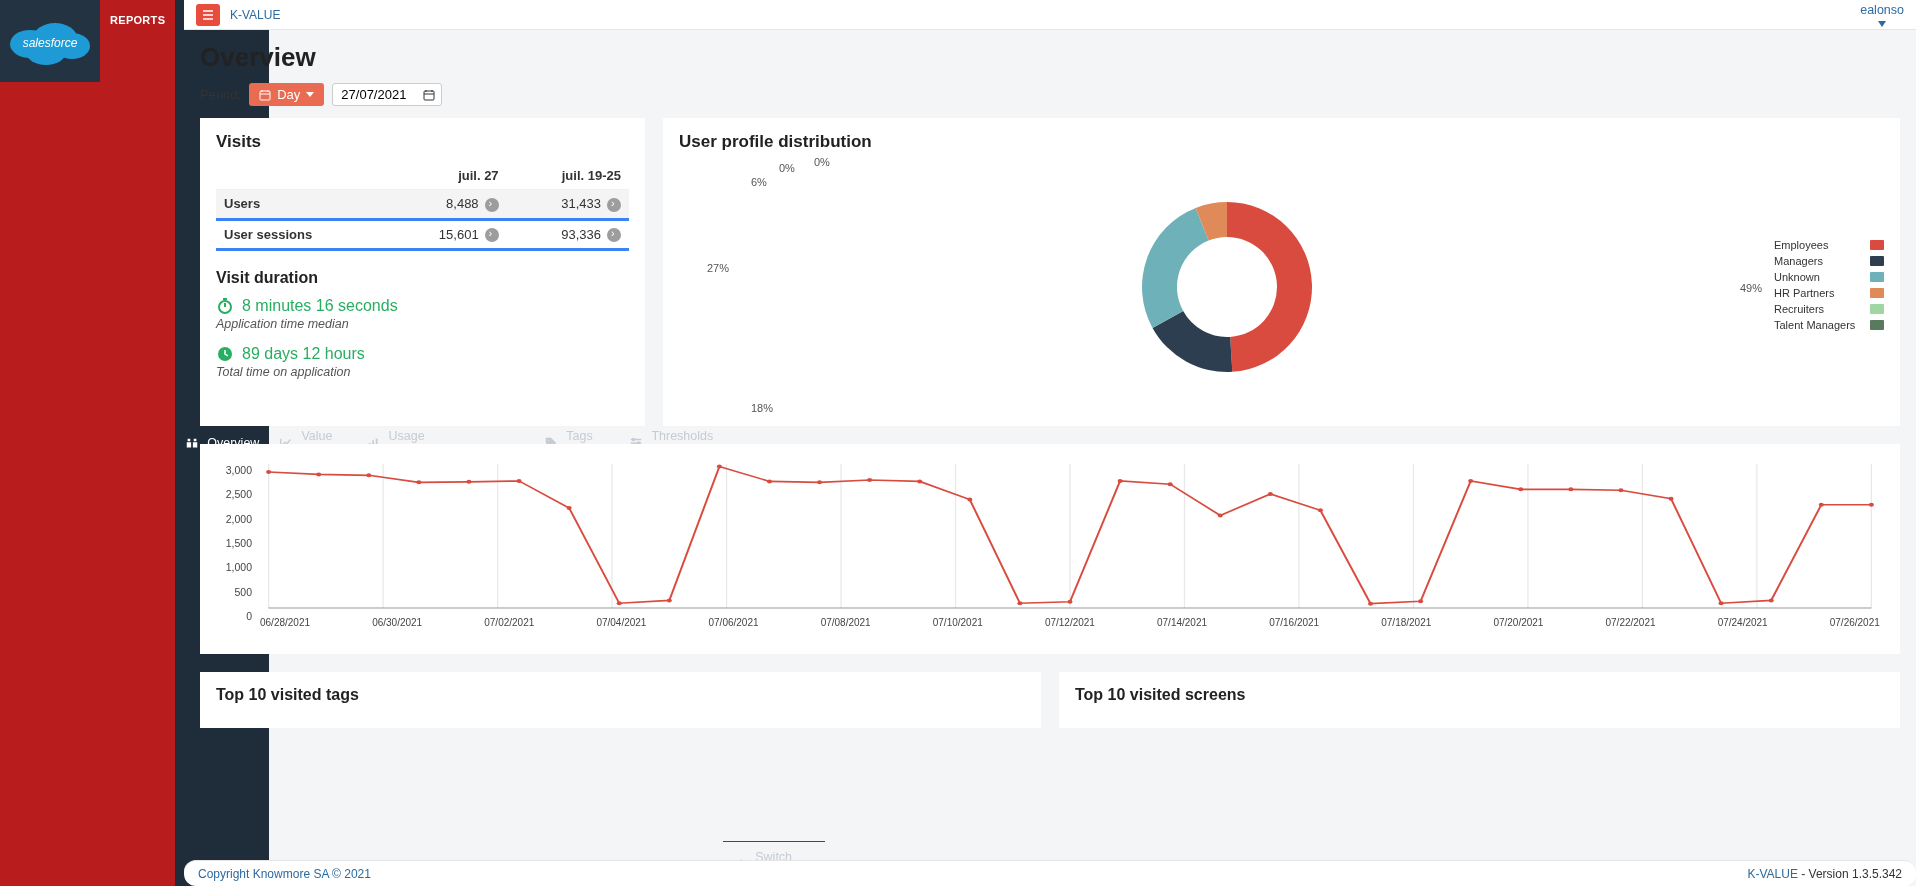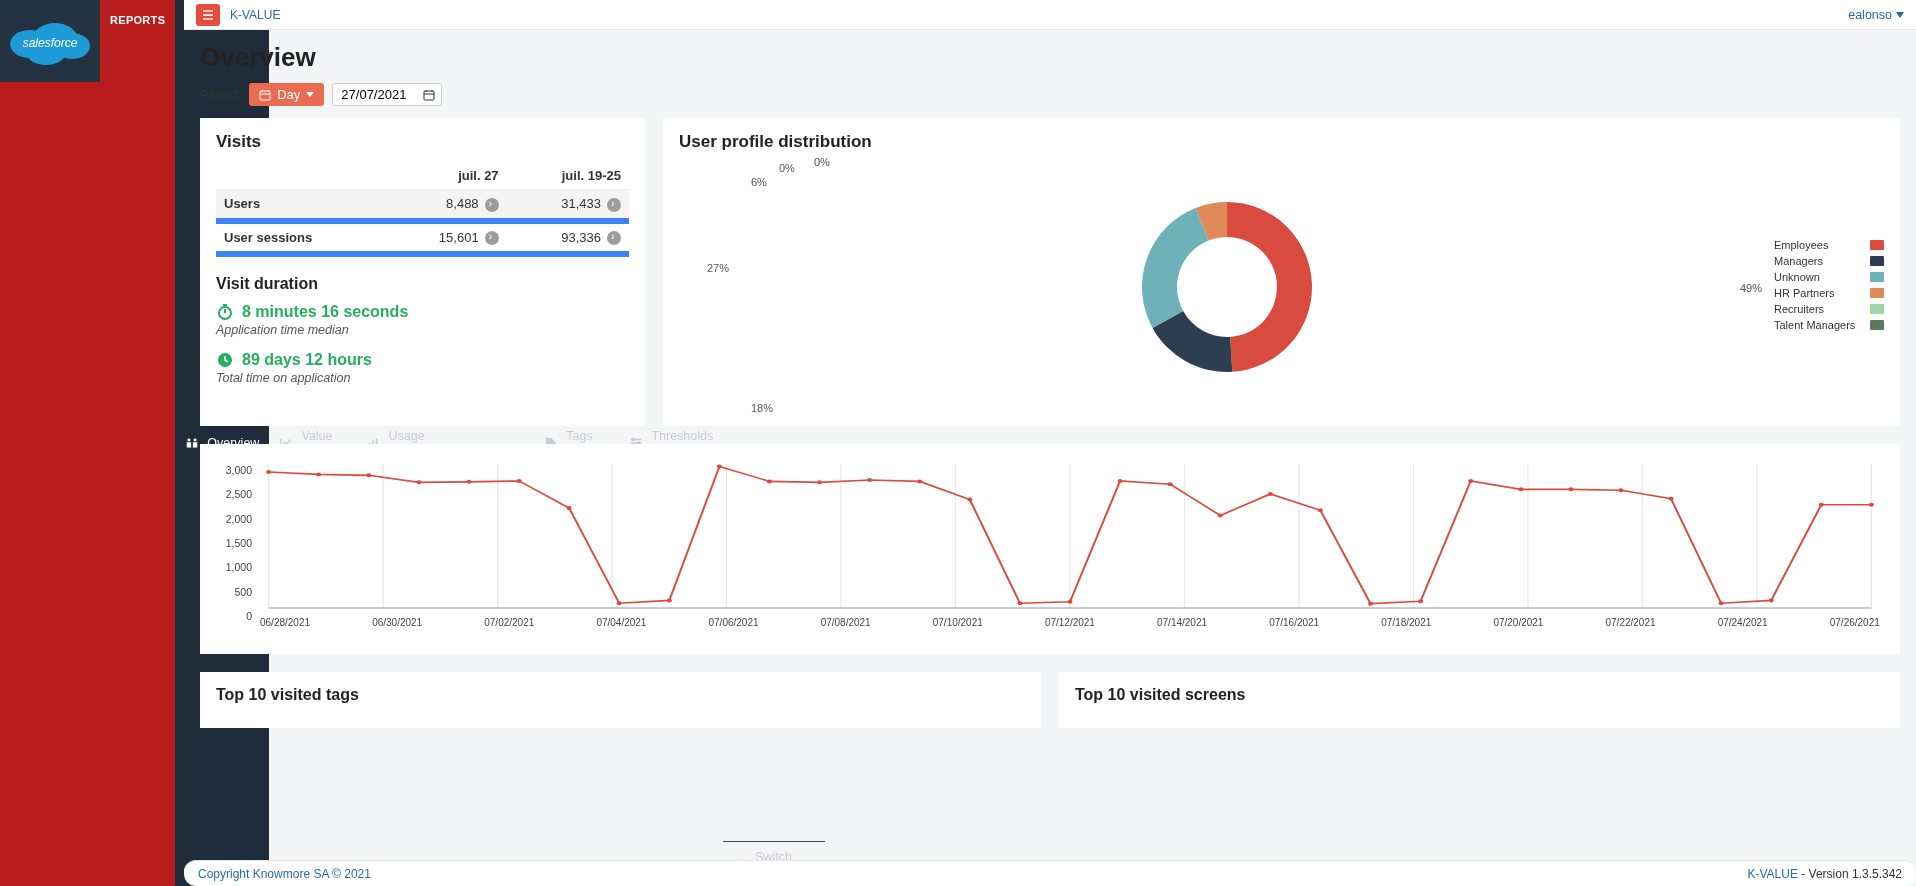--- a/index.html
+++ b/index.html
@@ -17,49 +17,49 @@
   .nav-icon { width: 14px; height: 14px; flex-shrink: 0; }
   .sidebar-bottom { margin-top: auto; border-top: 1px solid #3a4d60; }
 
   
   .main { flex: 1; display: flex; flex-direction: column; min-width: 0; }
 
   .topbar { height: 30px; background: #fff; display: flex; align-items: center; padding: 0 12px; border-bottom: 1px solid #e5e5e5; }
   .hamburger { width: 24px; height: 22px; background: #e74c3c; border-radius: 3px; display: flex; align-items: center; justify-content: center; margin-right: 10px; cursor: pointer; }
   .hamburger-icon { width: 12px; height: 10px; }
   .brand-link { color: #2c6aa0; font-size: 12px; }
-  .user-menu { margin-left: auto; color: #2c6aa0; font-size: 12.5px; display: flex; align-items: center; gap: 4px; cursor: pointer; }
+  .user-menu { margin-left: auto; color: #2c6aa0; font-size: 12.5px; display: flex; align-items: center; gap: 4px; cursor: pointer; flex-direction: column; }
 
   .content { flex: 1; overflow: auto; padding: 0 16px 8px; position: relative; }
   .content::-webkit-scrollbar { width: 14px; }
   .content::-webkit-scrollbar-thumb { background: #c1c1c1; }
 
   h1.page-title { font-size: 26px; font-weight: 600; margin: 12px 0 10px; color: #222; }
 
   .period-row { display: flex; align-items: center; gap: 8px; margin-bottom: 12px; font-size: 13px; }
   .btn-day { background: #e86b52; color: #fff; border: none; padding: 4px 10px; border-radius: 3px; display: inline-flex; align-items: center; gap: 6px; cursor: pointer; font-size: 13px; }
   .date-input { border: 1px solid #ccc; border-radius: 3px; padding: 3px 26px 3px 8px; font-size: 13px; width: 110px; position: relative; background: #fff; }
   .date-wrap { position: relative; display: inline-block; }
   .date-icon { position: absolute; right: 6px; top: 50%; transform: translateY(-50%); pointer-events: none; }
 
   .grid-top { display: grid; grid-template-columns: 445px 1fr; gap: 18px; }
   .card { background: #fff; padding: 14px 16px; }
   .card-title { font-size: 17px; font-weight: 600; margin-bottom: 10px; color: #222; }
 
   .visits-table { width: 100%; border-collapse: collapse; font-size: 13px; }
   .visits-table th { text-align: right; font-weight: 700; padding: 6px 8px; border-bottom: 1px solid #eee; }
   .visits-table th:first-child { text-align: left; }
-  .visits-table td { padding: 6px 8px; border-bottom: 6px solid #3b82f6; margin-left: 16px; }
+  .visits-table td { padding: 6px 8px; border-bottom: 3px solid #3b82f6; margin-left: 16px; }
   .visits-table td.num { text-align: right; white-space: nowrap; }
   .visits-table tr.row-highlight { background: #f4f4f4; }
   .go-icon { display: inline-block; width: 14px; height: 14px; background: #9d9d9d; border-radius: 50%; vertical-align: middle; margin-left: 6px; position: relative; }
   .go-icon::after { content: "›"; position: absolute; color: #fff; font-size: 11px; left: 4px; top: -1px; }
 
   .visit-duration { margin-top: 18px; }
-  .metric-line { display: flex; align-items: center; gap: 8px; color: #27ae60; font-weight: 700; font-size: 16px; margin-top: 6px; }
+  .metric-line { display: flex; align-items: center; gap: 8px; color: #27ae60; font-weight: 400; font-size: 16px; margin-top: 6px; }
   .metric-sub { font-style: italic; color: #555; font-size: 12.5px; margin-top: 2px; }
 
   
   .donut-wrap { display: flex; align-items: center; }
   .donut-area { flex: 1; display: flex; align-items: center; justify-content: center; position: relative; height: 250px; }
   .donut-legend { width: 110px; font-size: 11px; text-align: right; }
   .legend-row { display: flex; align-items: center; justify-content: space-between; gap: 6px; margin-bottom: 4px; }
   .legend-swatch { width: 14px; height: 10px; border-radius: 1px; }
   .pct-label { position: absolute; font-size: 11px; color: #555; }
 

